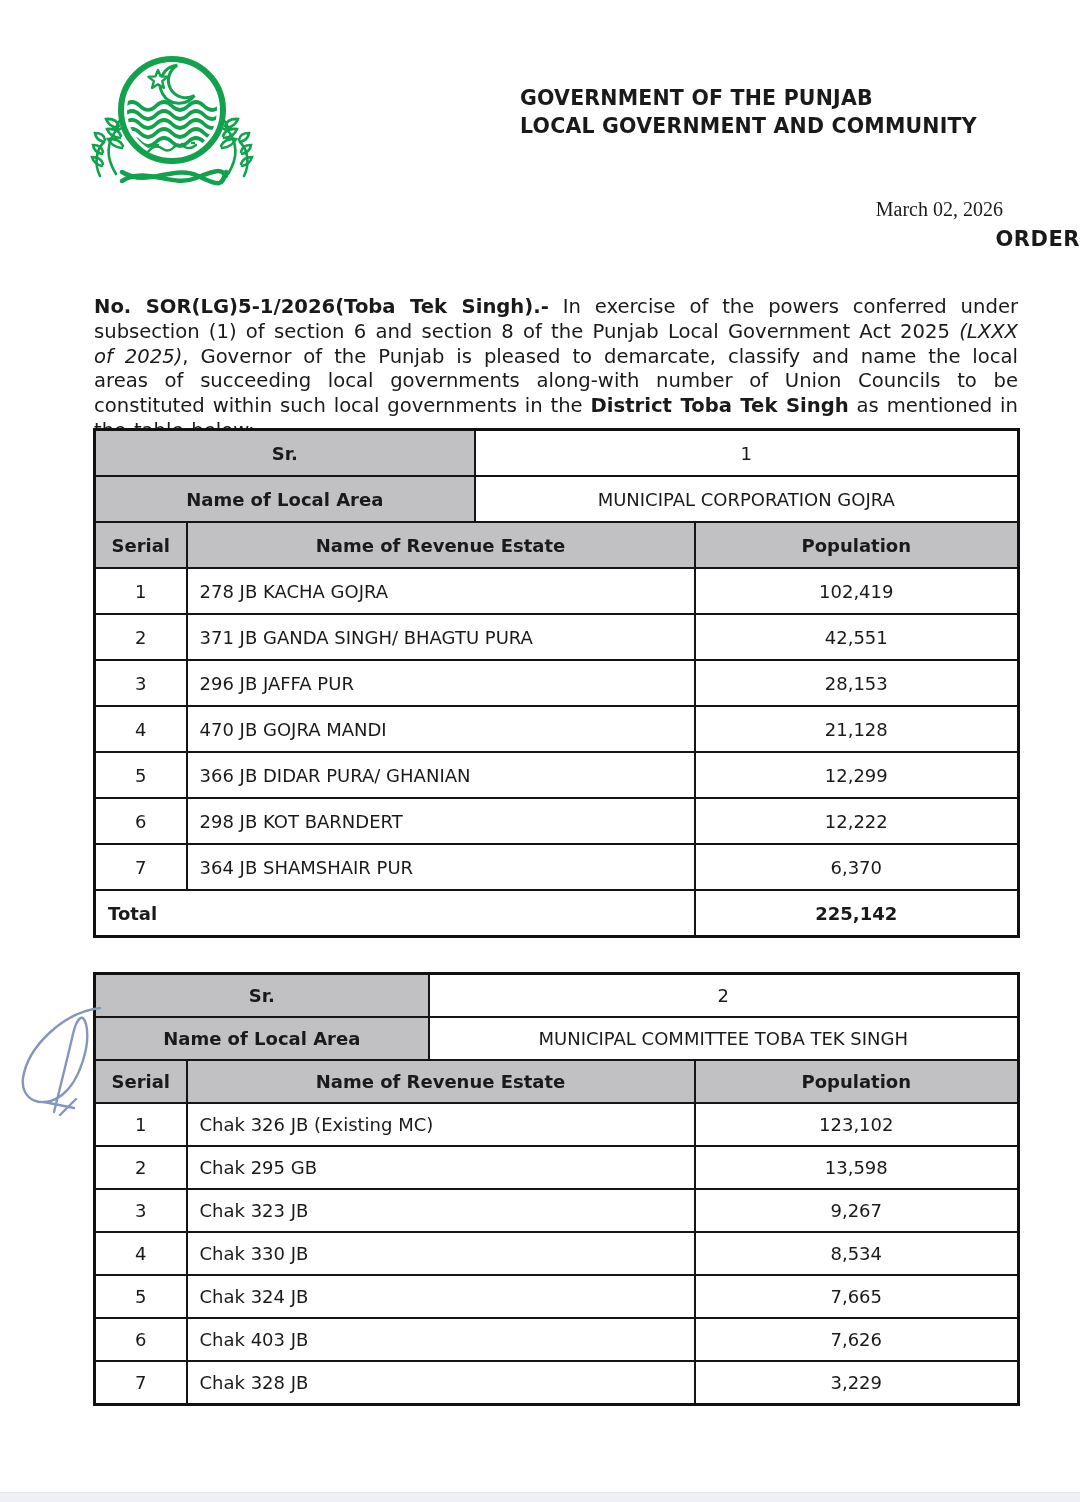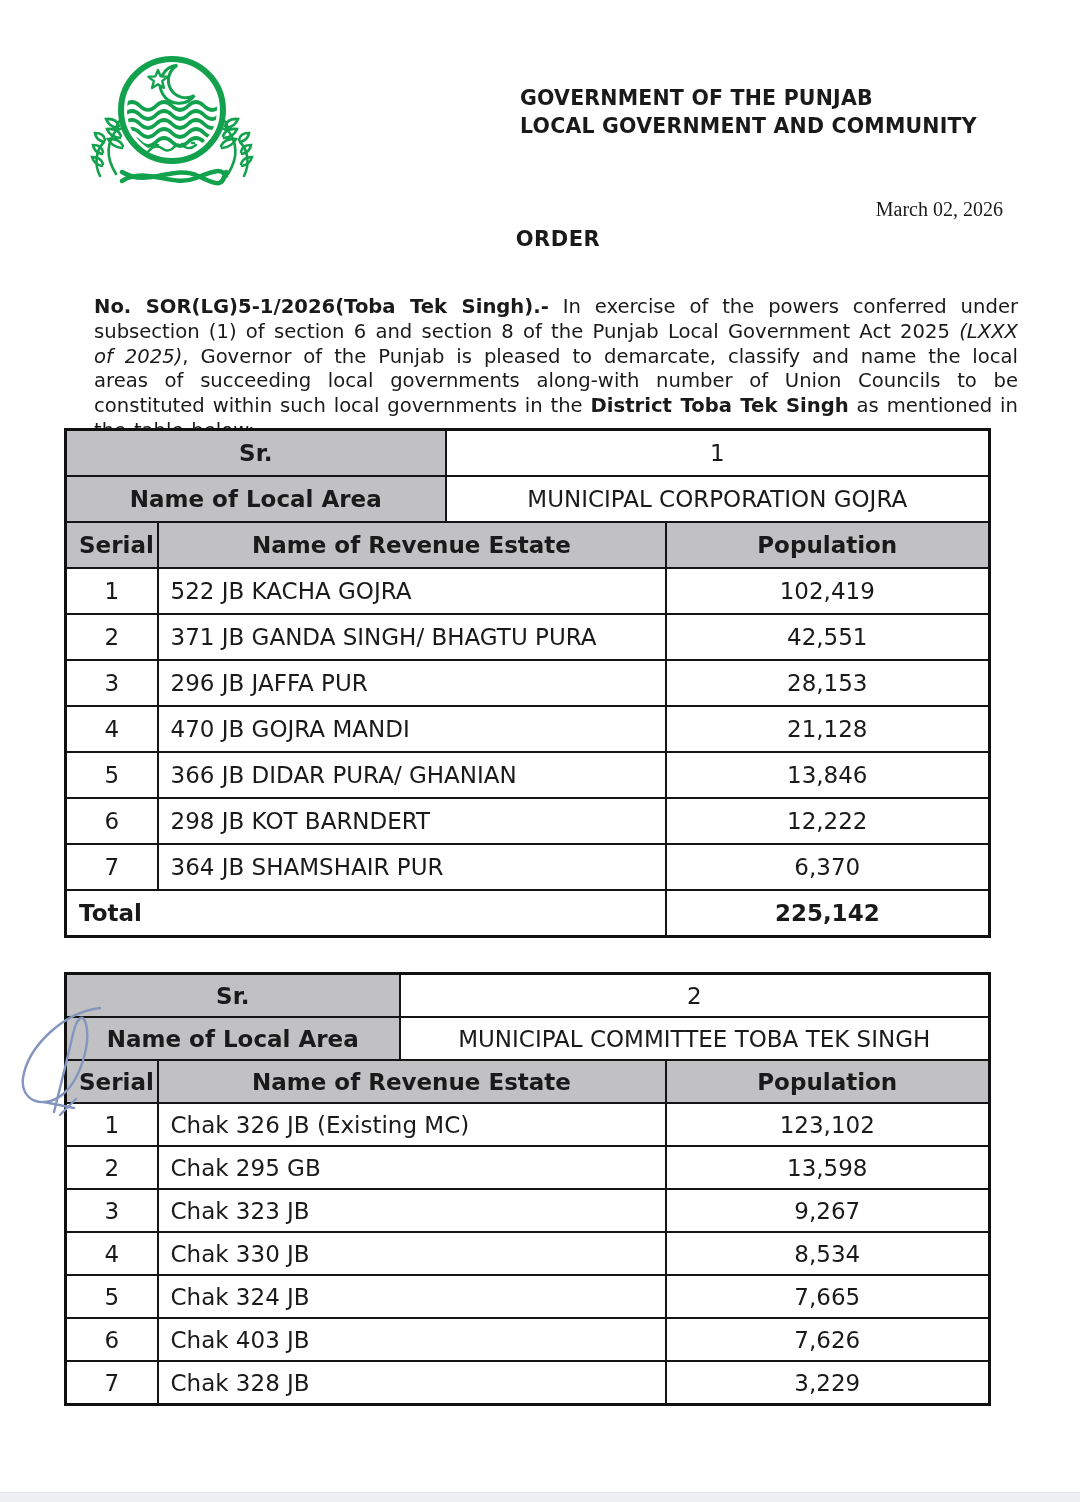--- a/index.html
+++ b/index.html
@@ -16,39 +16,39 @@
     position:absolute;left:520px;top:84px;width:480px;
     font-weight:bold;font-size:20.5px;line-height:28px;
     letter-spacing:.2px;
   }
   .date{
     position:absolute;top:198px;right:77px;
     font-size:20px;
     font-family:Liberation Serif, serif;
   }
   .order-title{
-    position:absolute;left:0;right:0;top:227px;text-align:center;
+    position:absolute;left:0;right:0;top:227px;text-align:right;
     font-weight:bold;font-size:21px;letter-spacing:.5px;padding-left:36px;
   }
 
   
   .para{
     position:absolute;left:78px;top:279px;width:924px;margin:16px;
     font-size:19.6px;line-height:24.8px;text-align:justify;
     word-spacing:1.5px;
   }
   .para .ref{font-weight:bold;}
   .para .dist{font-weight:bold;}
   .para .act{font-style:italic;}
 
   
   table.gov{
-    border-collapse:collapse;position:absolute;left:64px;
+    border-collapse:collapse;position:absolute;left:93px;
     width:924px;table-layout:fixed;
-    font-size:23px;
+    font-size:18px;
   }
   table.gov td{
     border:2px solid #151515;
     padding:0 12px;vertical-align:middle;
     overflow:hidden;white-space:nowrap;
   }
   table.t1 td{height:44px;}
   table.t2 td{height:41px;}
   table.gov{border:3px solid #111;}
   td.hdr{background:#c1c1c3;font-weight:bold;text-align:center;}
@@ -147,42 +147,42 @@
       <td class="hdr" colspan="2">Name of Local Area</td>
       <td class="val-c" colspan="2">MUNICIPAL CORPORATION GOJRA</td>
     </tr>
     <tr>
       <td class="hdr">Serial</td>
       <td class="hdr" colspan="2">Name of Revenue Estate</td>
       <td class="hdr">Population</td>
     </tr>
     <tr>
           <td class="val-c">1</td>
-          <td class="name" colspan="2">522 JB KACHA GOJRA</td>
+          <td class="name" colspan="2">278 JB KACHA GOJRA</td>
           <td class="pop">102,419</td>
         </tr>
     <tr>
           <td class="val-c">2</td>
           <td class="name" colspan="2">371 JB GANDA SINGH/ BHAGTU PURA</td>
           <td class="pop">42,551</td>
         </tr>
     <tr>
           <td class="val-c">3</td>
           <td class="name" colspan="2">296 JB JAFFA PUR</td>
           <td class="pop">28,153</td>
         </tr>
     <tr>
           <td class="val-c">4</td>
           <td class="name" colspan="2">470 JB GOJRA MANDI</td>
           <td class="pop">21,128</td>
         </tr>
     <tr>
           <td class="val-c">5</td>
           <td class="name" colspan="2">366 JB DIDAR PURA/ GHANIAN</td>
-          <td class="pop">13,846</td>
+          <td class="pop">12,299</td>
         </tr>
     <tr>
           <td class="val-c">6</td>
           <td class="name" colspan="2">298 JB KOT BARNDERT</td>
           <td class="pop">12,222</td>
         </tr>
     <tr>
           <td class="val-c">7</td>
           <td class="name" colspan="2">364 JB SHAMSHAIR PUR</td>
           <td class="pop">6,370</td>

